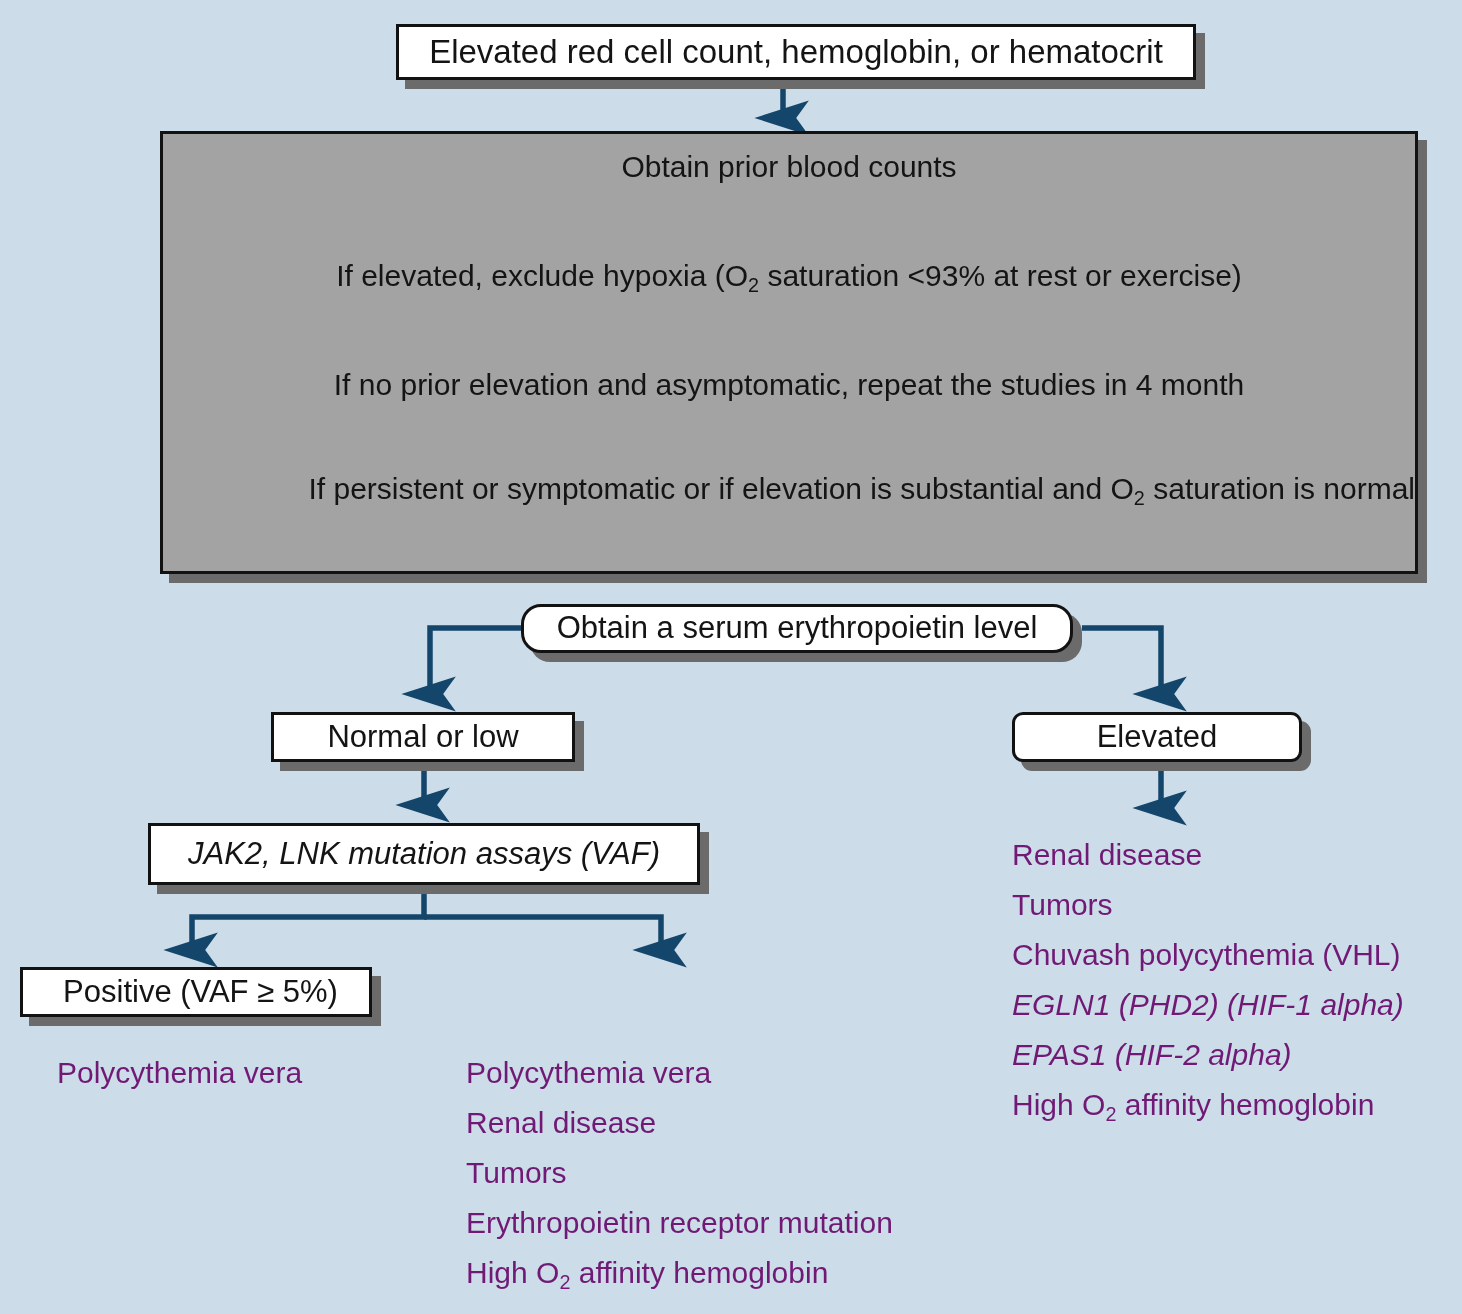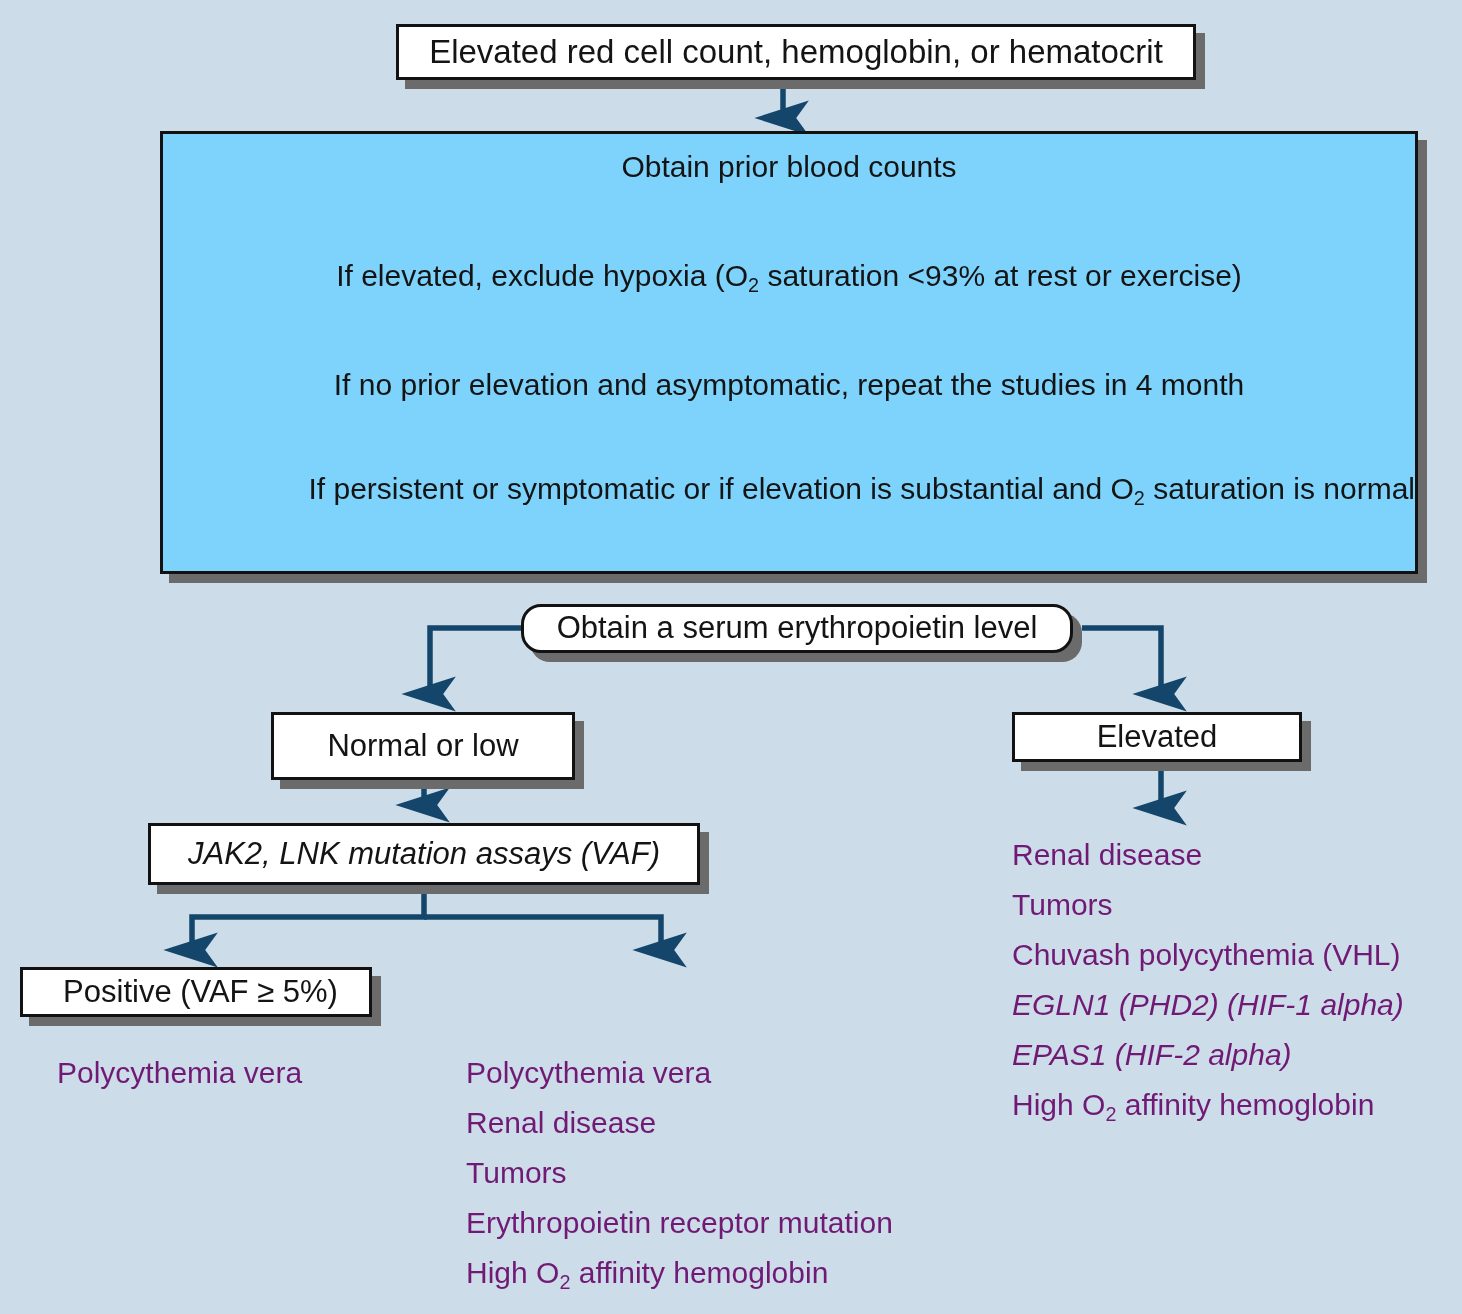--- a/index.html
+++ b/index.html
@@ -41,21 +41,21 @@
     z-index: 3;
   }
   .node-text {
     display: block;
     line-height: 1.12;
     padding: 0 14px;
     white-space: nowrap;
   }
   .bigbox {
     position: absolute;
-    background: #7dd3fc;
+    background: #a3a3a3;
     border: 3px solid #121212;
     box-shadow: 9px 9px 0 0 #6b6b6b;
     box-sizing: border-box;
     z-index: 2;
   }
   .stepline {
     position: absolute;
     width: 100%;
     text-align: center;
     font-size: 30px;
@@ -79,22 +79,22 @@
   sub {
     font-size: 0.66em;
     vertical-align: baseline;
     position: relative;
     top: 0.28em;
   }
   
   #n-top       { left: 396px;  top: 8px;    width: 800px;  height: 56px;  font-size: 33px; margin-top: 16px; }
   #big-box     { left: 160px;  top: 131px;  width: 1258px; height: 443px; }
   #n-epo       { left: 521px;  top: 604px;  width: 552px;  height: 49px;  font-size: 31px; border-radius: 20px; }
-  #n-normlow   { left: 271px;  top: 712px;  width: 304px;  height: 68px;  font-size: 31px; }
-  #n-elevated  { left: 1012px; top: 712px;  width: 290px;  height: 50px;  font-size: 31px; }
+  #n-normlow   { left: 271px;  top: 712px;  width: 304px;  height: 50px;  font-size: 31px; }
+  #n-elevated  { left: 1012px; top: 712px;  width: 290px;  height: 50px;  font-size: 31px; border-radius: 11px; }
   #n-jak2      { left: 148px;  top: 823px;  width: 552px;  height: 62px;  font-size: 31px; }
   #n-positive  { left: 20px;   top: 967px;  width: 352px;  height: 50px;  font-size: 31px; padding-left: 9px; }
   #n-negative  { left: 463px;  top: 967px;  width: 382px;  height: 50px;  font-size: 31px; }
   #list-left   { left: 57px;   top: 1058px; }
   #list-mid    { left: 466px;  top: 1058px; }
   #list-right  { left: 1012px; top: 840px;  }
   #list-left .li  { margin-bottom: 20px; }
   #list-mid .li   { margin-bottom: 20px; }
   #list-right .li { margin-bottom: 20px; }
 </style>

